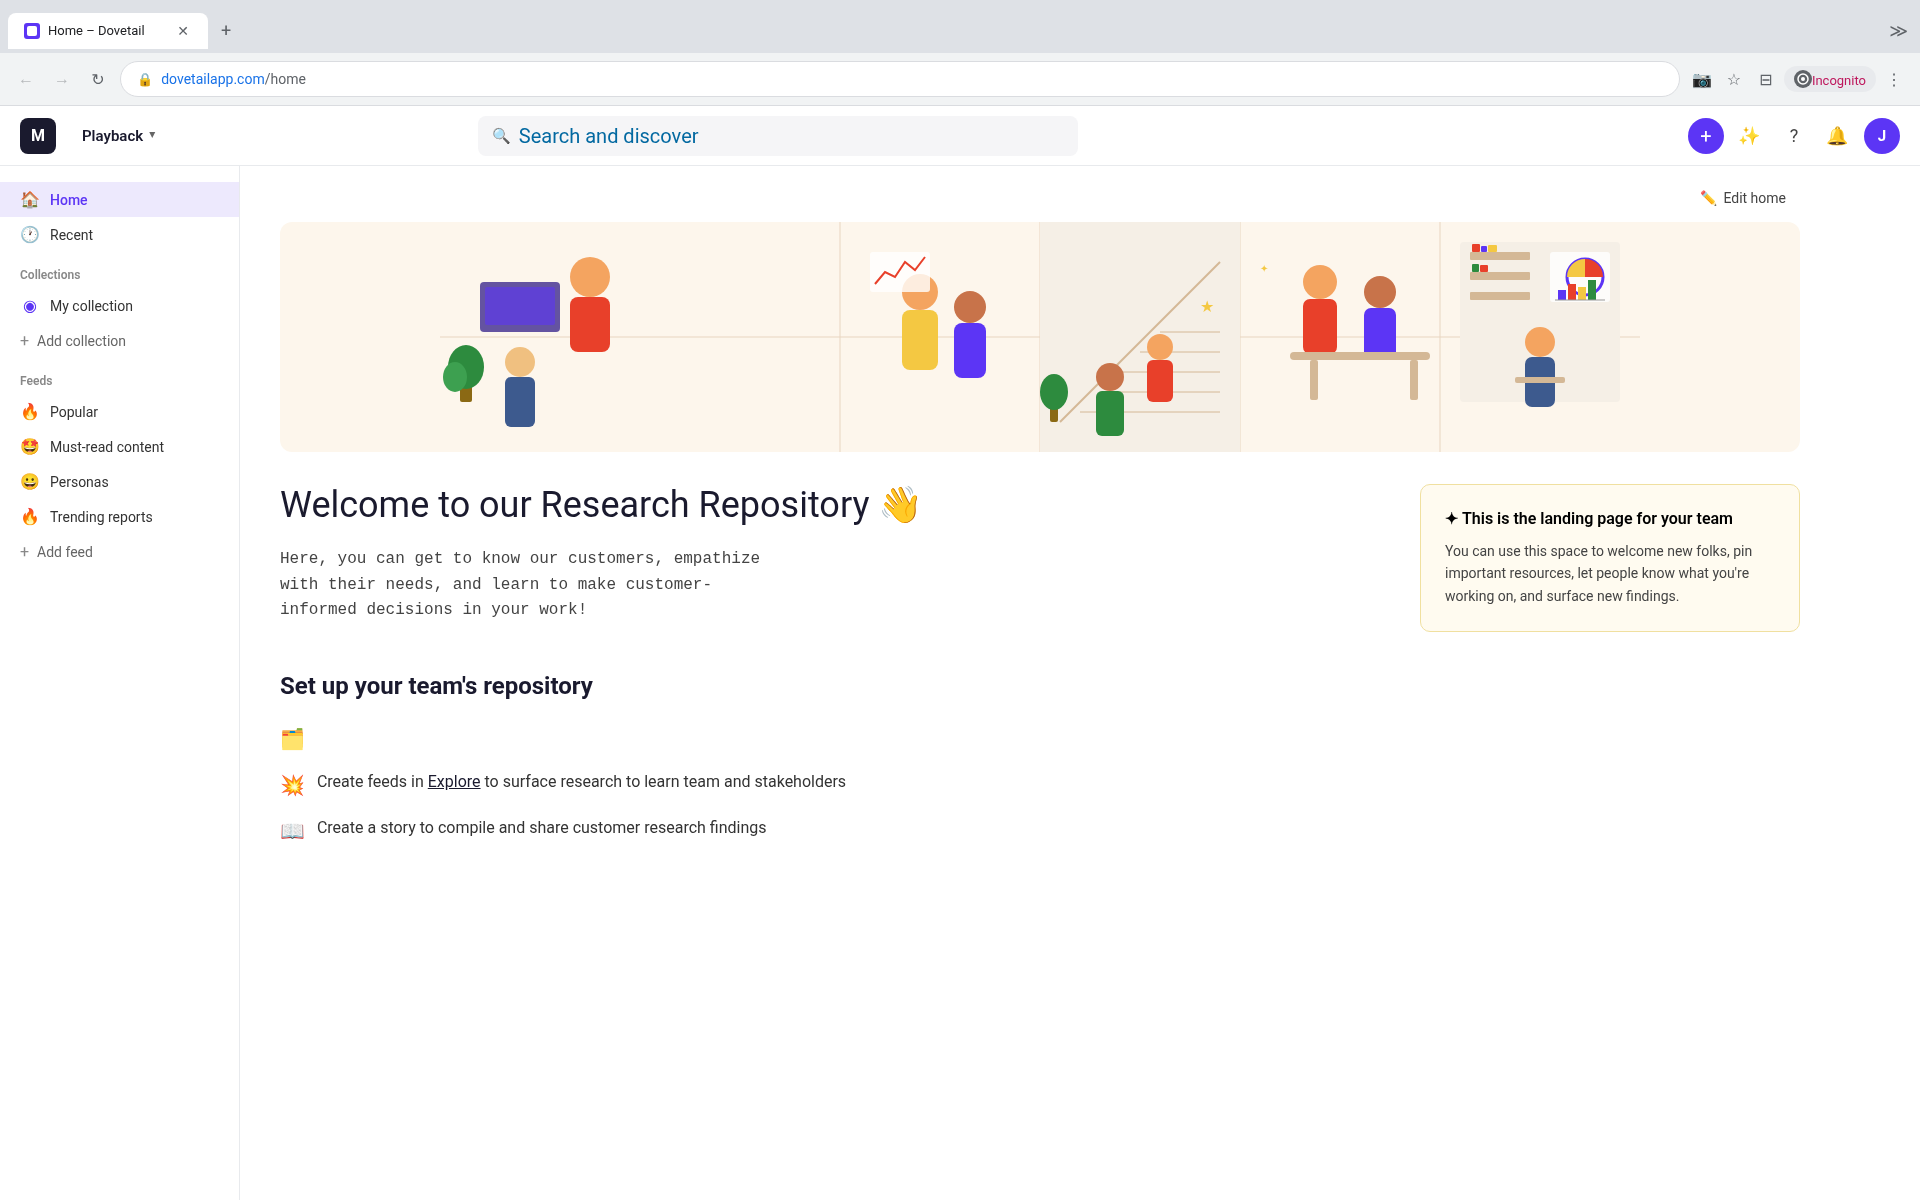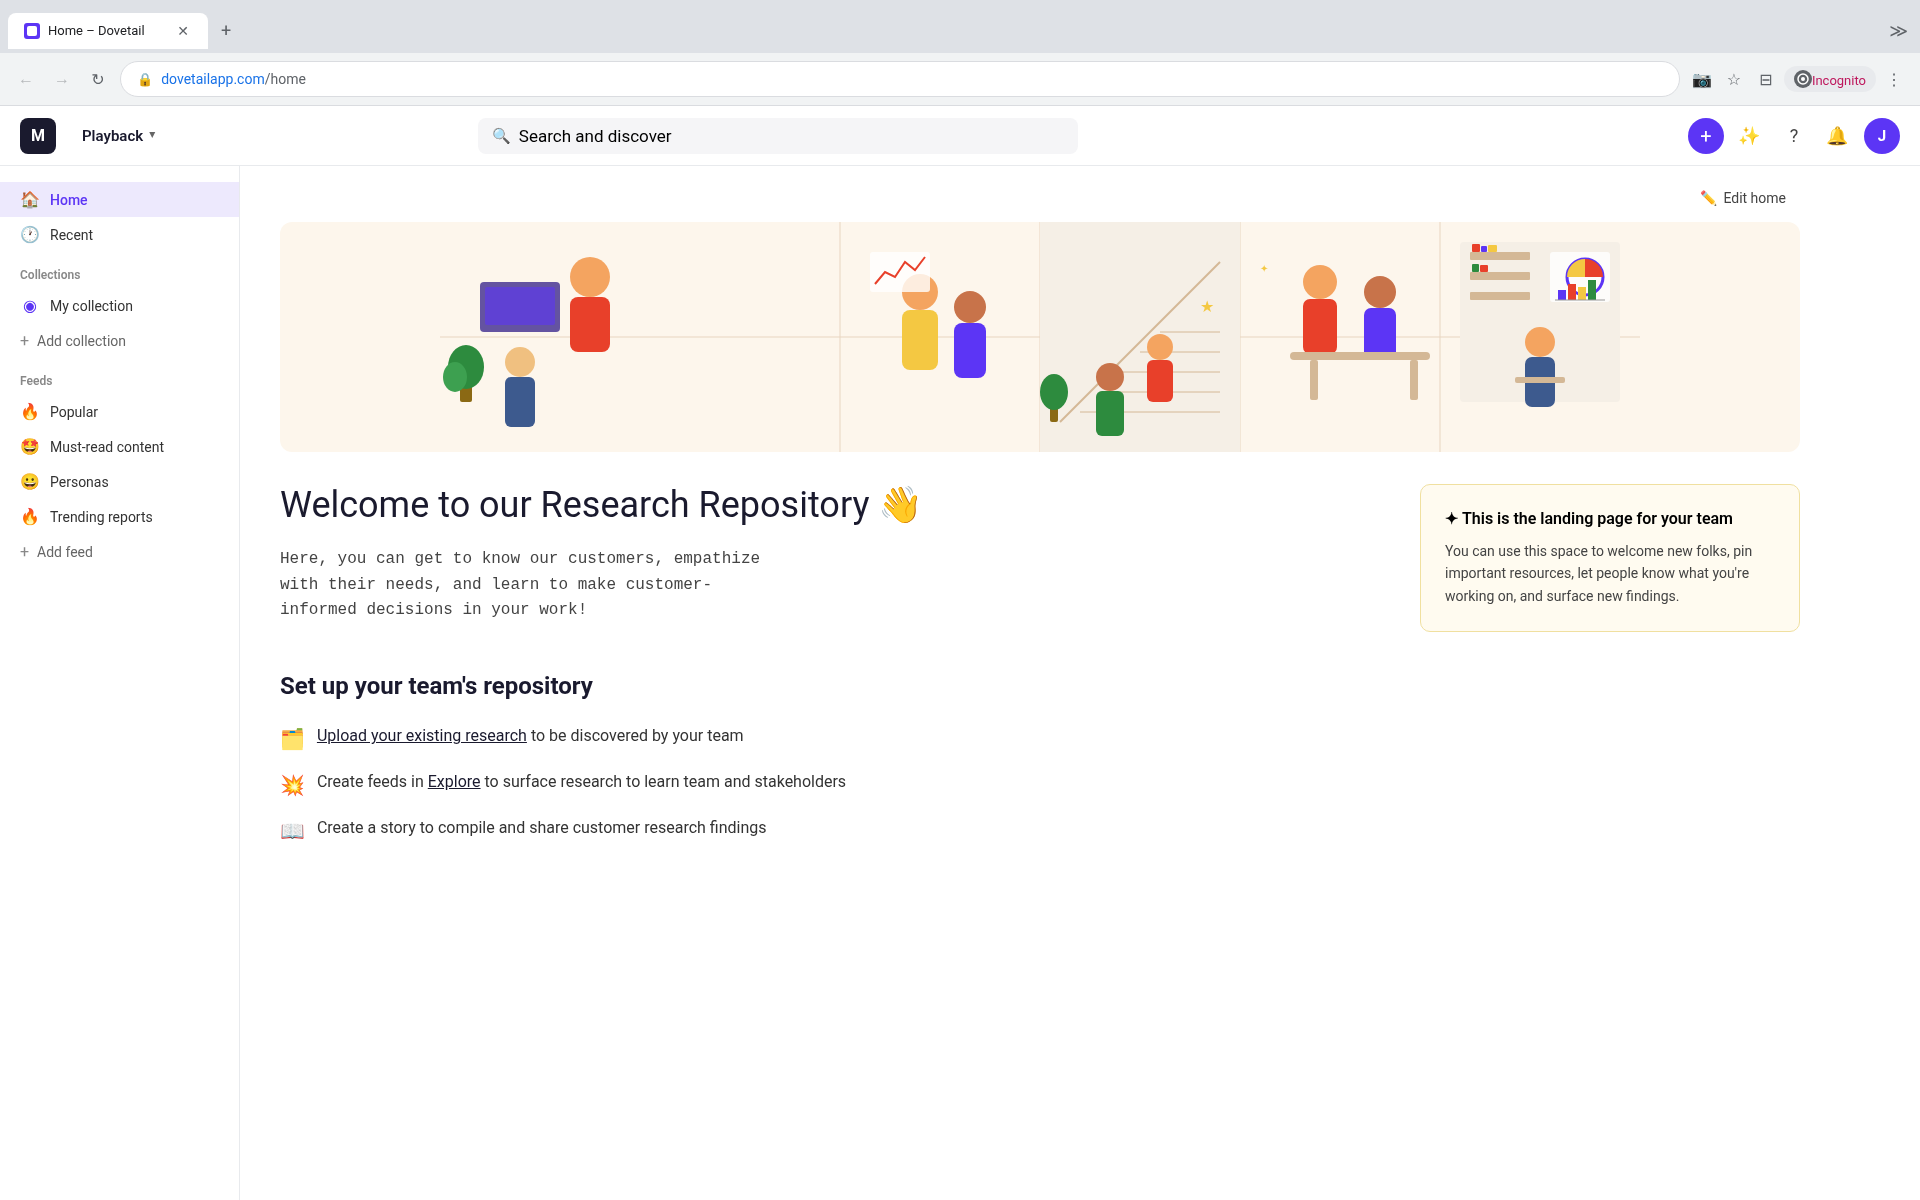--- a/index.html
+++ b/index.html
@@ -33,21 +33,21 @@
     .app { display: flex; flex-direction: column; height: calc(1200px - 96px); }
 
     
     .app-header { display: flex; align-items: center; padding: 0 20px; height: 60px; border-bottom: 1px solid #e8eaed; background: #fff; gap: 16px; }
     .workspace-icon { width: 36px; height: 36px; background: #1a1a2e; border-radius: 8px; display: flex; align-items: center; justify-content: center; color: #fff; font-size: 16px; font-weight: bold; cursor: pointer; }
     .workspace-selector { display: flex; align-items: flex-start; gap: 6px; cursor: pointer; padding: 6px 10px; border-radius: 6px; }
     .workspace-name { font-size: 15px; font-weight: 600; color: #1a1a2e; }
     .workspace-chevron { color: #666; font-size: 12px; }
     .search-bar { flex: 1; display: flex; align-items: center; background: #f5f5f7; border-radius: 8px; padding: 8px 14px; gap: 8px; max-width: 600px; margin: 0 auto; cursor: text; }
     .search-icon-wrap { color: #888; font-size: 15px; }
-    .search-placeholder { font-size: 17px; color: #000000; }
+    .search-placeholder { font-size: 20px; color: #0369a1; }
     .header-actions { display: flex; align-items: center; gap: 8px; margin-left: auto; }
     .plus-btn { width: 36px; height: 36px; background: #5C35F5; border-radius: 50%; display: flex; align-items: center; justify-content: center; color: #fff; font-size: 20px; cursor: pointer; }
     .header-icon-btn { width: 36px; height: 36px; display: flex; align-items: center; justify-content: center; border-radius: 50%; color: #444; font-size: 18px; cursor: pointer; }
     .avatar { width: 36px; height: 36px; background: #5C35F5; border-radius: 50%; display: flex; align-items: center; justify-content: center; color: #fff; font-size: 15px; font-weight: bold; cursor: pointer; }
 
     
     .main-layout { display: flex; flex: 1; overflow: hidden; }
 
     
     .sidebar { width: 240px; border-right: 1px solid #e8eaed; padding: 16px 0; background: #fff; overflow-y: auto; flex-shrink: 0; }
@@ -319,23 +319,20 @@
             <div class="callout-title">✦ This is the landing page for your team</div>
             <div class="callout-desc">You can use this space to welcome new folks, pin important resources, let people know what you're working on, and surface new findings.</div>
           </div>
         </div>
 
         <div class="setup-section">
           <h2 class="setup-title">Set up your team's repository</h2>
 
           <div class="setup-item">
             <span class="setup-emoji">🗂️</span>
-            <span>
-              <a class="setup-link">Upload your existing research</a><span> to be discovered by your team</span>
-            </span>
           </div>
 
           <div class="setup-item">
             <span class="setup-emoji">💥</span>
             <span>
               <span>Create feeds in </span><a class="setup-link">Explore</a><span> to surface research to learn team and stakeholders</span>
             </span>
           </div>
 
           <div class="setup-item">

